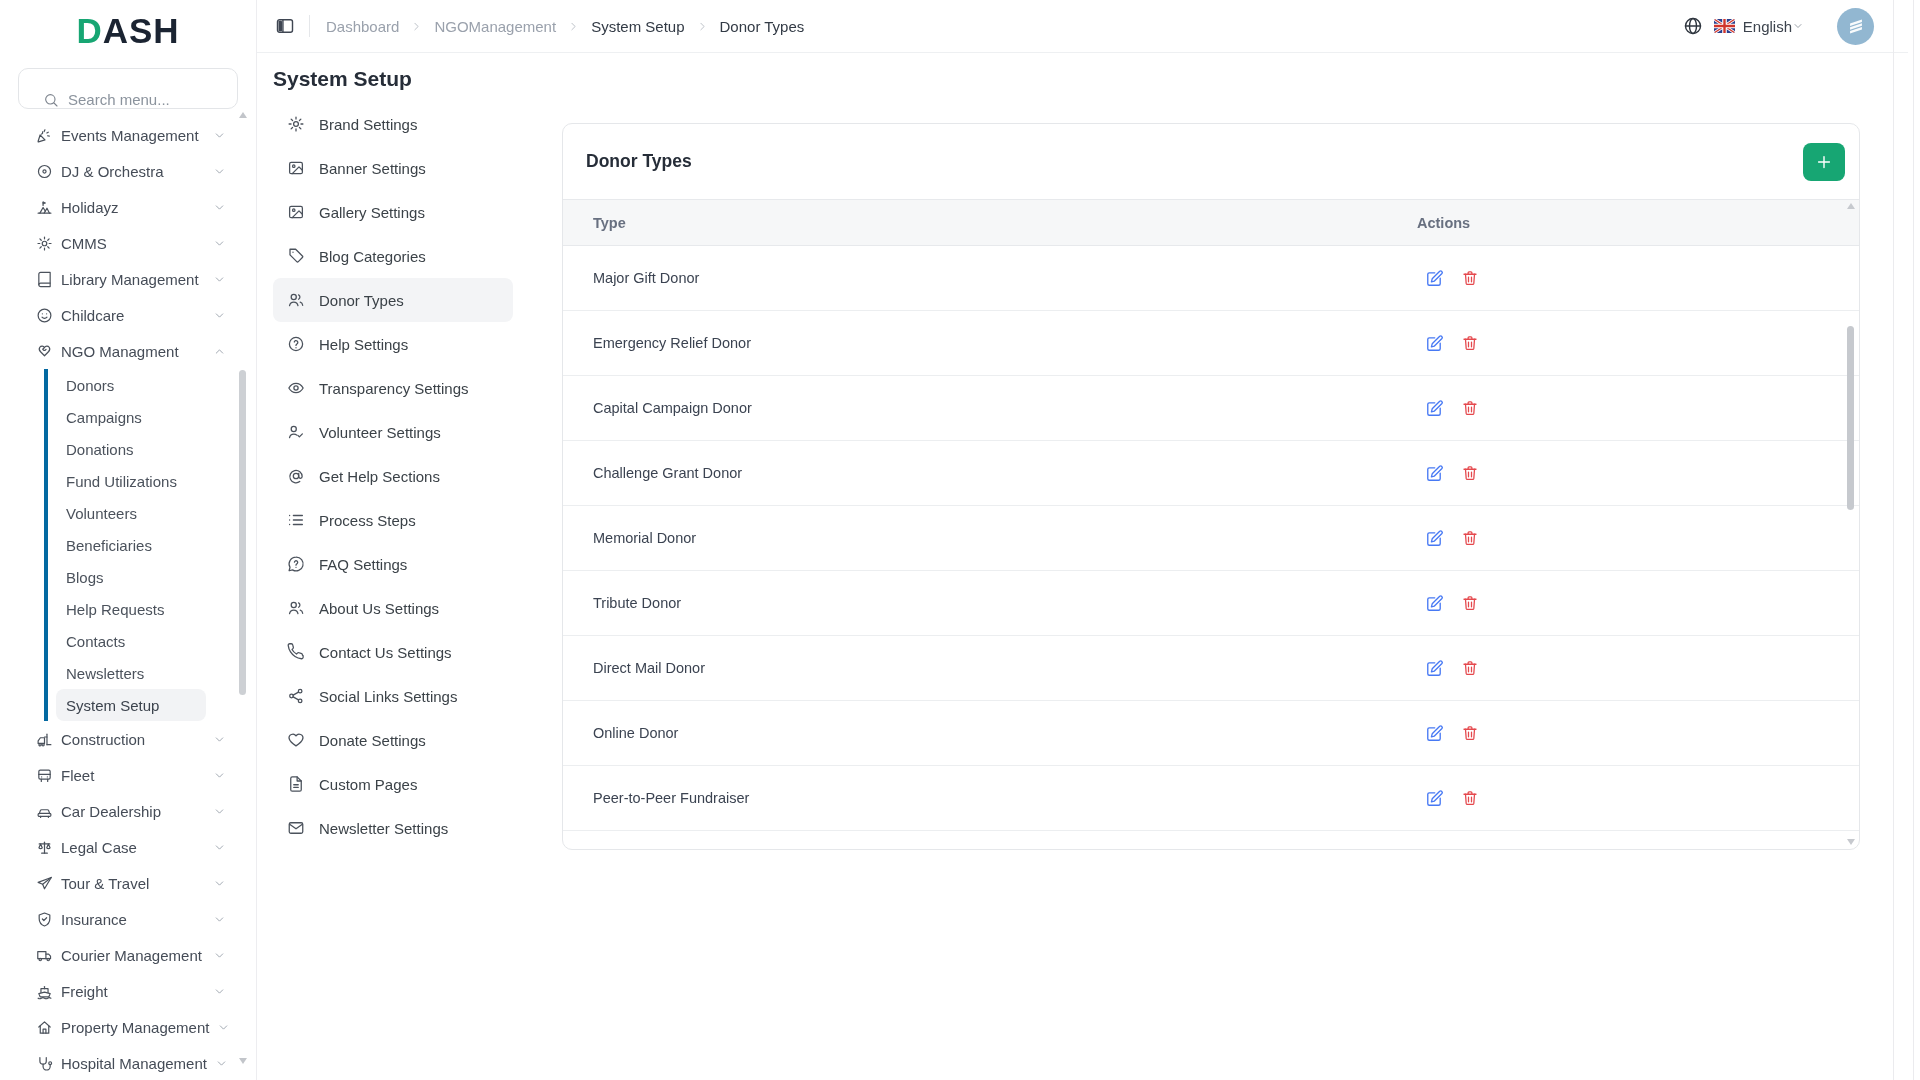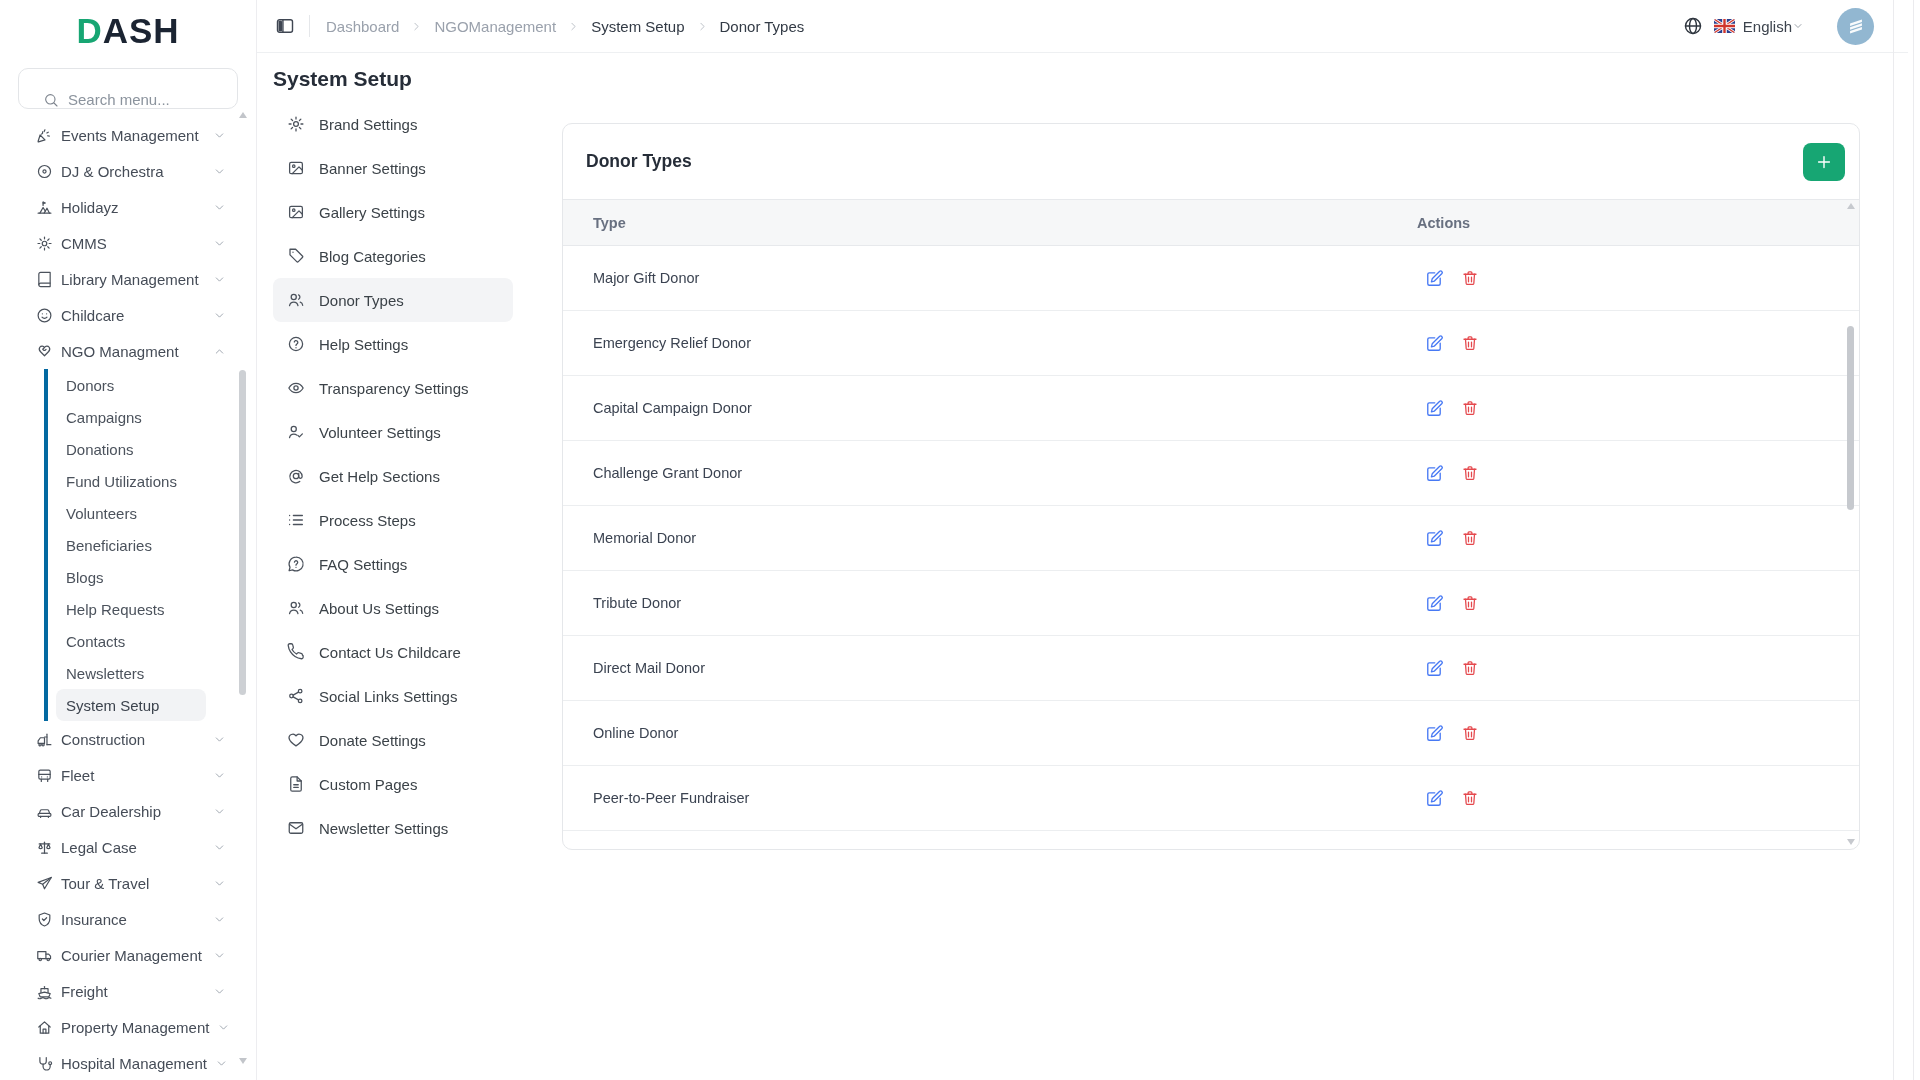--- a/index.html
+++ b/index.html
@@ -569,21 +569,21 @@
                 </svg>
               </span>
               <span class="s-label">About Us Settings</span>
             </div>
             <div class="set-item ">
               <span class="s-ico">
                 <svg viewBox="0 0 24 24" fill="none" stroke="currentColor" stroke-width="1.7" stroke-linecap="round" stroke-linejoin="round">
                   <path d="M21.5 16.9v2.1a2 2 0 0 1-2.2 2 19.9 19.9 0 0 1-8.6-3.1 19.4 19.4 0 0 1-6-6A19.9 19.9 0 0 1 1.6 3.2 2 2 0 0 1 3.6 1h2.1a2 2 0 0 1 2 1.7c.1.9.4 1.8.7 2.7a2 2 0 0 1-.5 2.1L6.7 8.7a16 16 0 0 0 6 6l1.2-1.2a2 2 0 0 1 2.1-.5c.9.3 1.8.6 2.7.7a2 2 0 0 1 1.8 2.2z"></path>
                 </svg>
               </span>
-              <span class="s-label">Contact Us Childcare</span>
+              <span class="s-label">Contact Us Settings</span>
             </div>
             <div class="set-item ">
               <span class="s-ico">
                 <svg viewBox="0 0 24 24" fill="none" stroke="currentColor" stroke-width="1.7" stroke-linecap="round" stroke-linejoin="round">
                   <circle cx="17.5" cy="5.5" r="2.4"></circle>
                   <circle cx="6" cy="12" r="2.4"></circle>
                   <circle cx="17.5" cy="18.5" r="2.4"></circle>
                   <path d="m8.2 10.8 7.1-4M8.2 13.2l7.1 4"></path>
                 </svg>
               </span>

